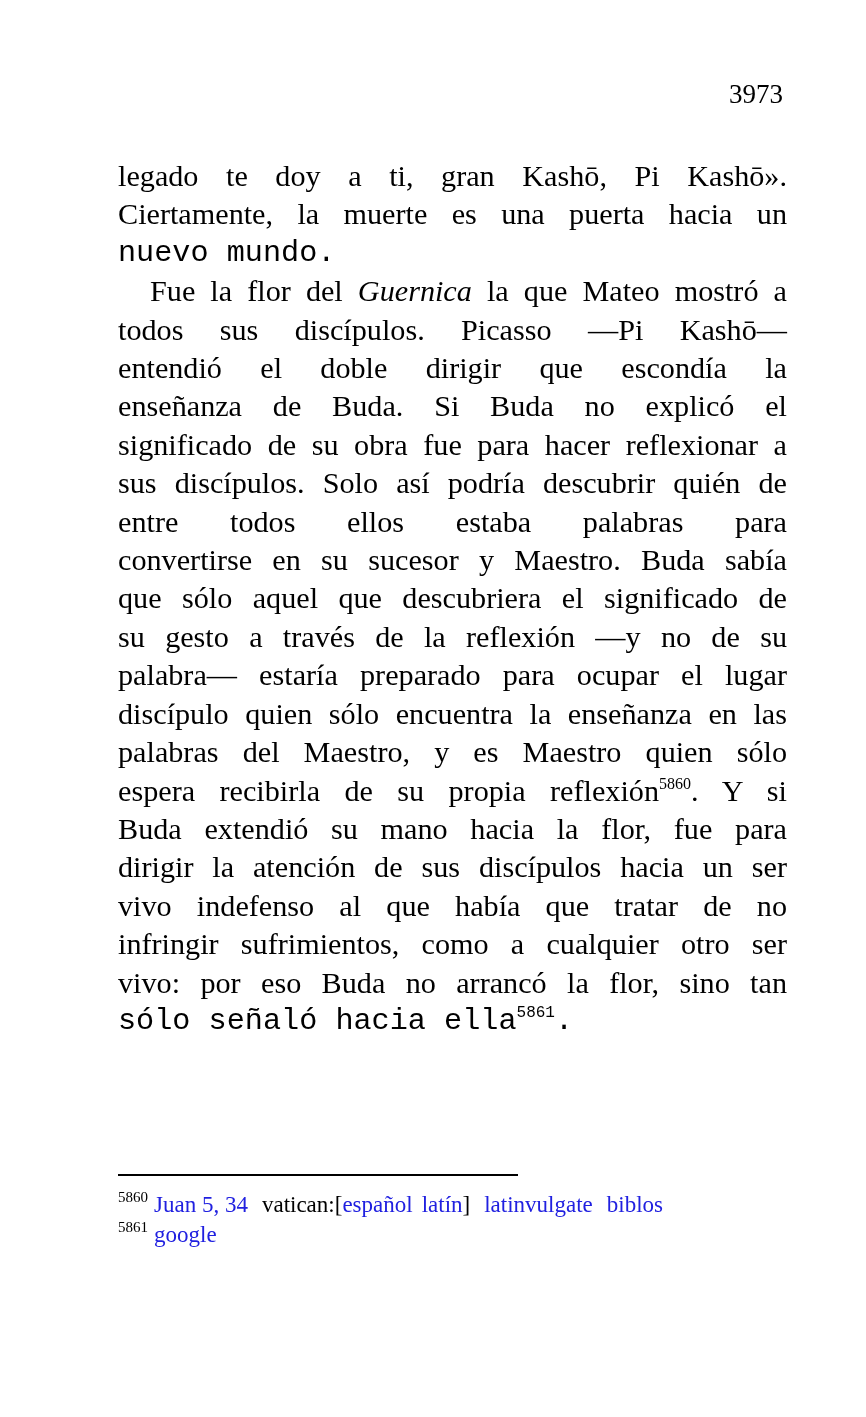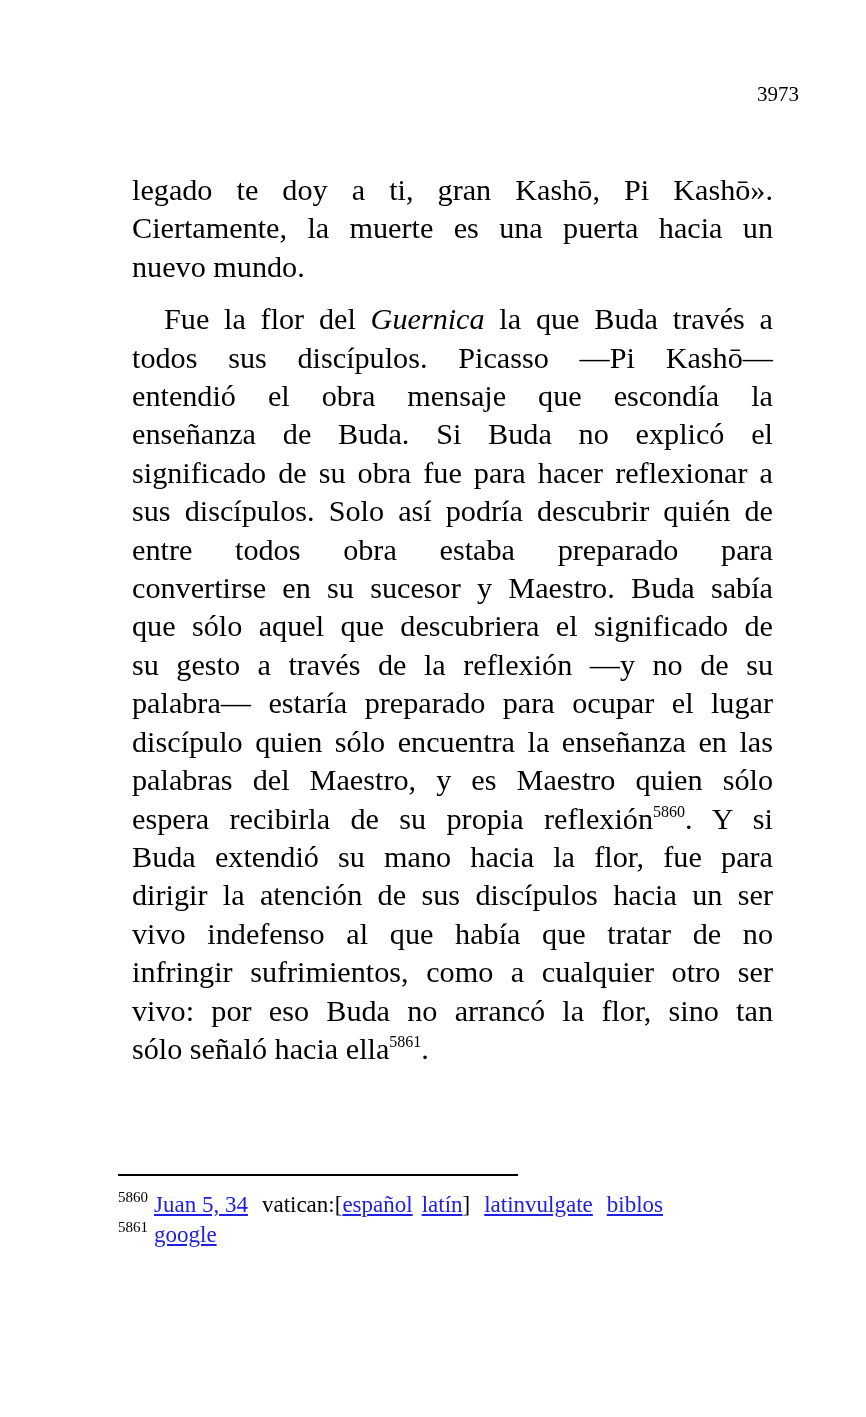--- a/index.html
+++ b/index.html
@@ -1,51 +1,51 @@
 <!DOCTYPE html>
 <html><head>
 <meta charset="utf-8">
 <style>
   html, body { margin: 0; padding: 0; background: #ffffff; }
   body { width: 866px; height: 1417px; position: relative; overflow: hidden;
          font-family: "Liberation Serif", serif; color: #000; }
-  .page-number { position: absolute; top: 76px; right: 67px; font-size: 21px; line-height: 36px; }
+  .page-number { position: absolute; top: 76px; right: 83px; font-size: 27px; line-height: 36px; }
   .body-text { position: absolute; left: 118px; top: 157px; width: 669px;
                font-size: 30.2px; line-height: 38.4px; text-align: justify; }
-  .body-text p { margin: 14px; }
+  .body-text p { margin: 0; }
   .line { display: block; text-align: justify; text-align-last: justify; white-space: nowrap; }
-  .line.last { text-align-last: left; }
+  .line.last { text-align-last: left; font-family: Liberation Mono, monospace; }
   sup.fn { font-size: 16px; vertical-align: 0; position: relative; top: -12px; line-height: 0; }
   .rule { position: absolute; left: 118px; top: 1174px; width: 400px; height: 2px; background: #000; }
   .footnotes { position: absolute; left: 118px; top: 1190px; width: 700px; font-size: 23px; line-height: 30.2px; }
   .fn-line { white-space: nowrap; display: block; height: 30.2px; }
   .fn-num { font-size: 15px; position: relative; top: -10px; margin-right: 6px; }
-  a { color: #1a0dab; color: #2020e0; text-decoration: underline; }
+  a { color: #1a0dab; color: #2020e0; }
   .gap { display: inline-block; width: 14px; }
   .gap-s { display: inline-block; width: 9px; }
 </style>
 </head>
 <body>
 
 <div class="page-number">3973</div>
 
 <div class="body-text">
   <p>
     <span class="line">legado te doy a ti, gran Kashō, Pi Kashō».</span>
     <span class="line">Ciertamente, la muerte es una puerta hacia un</span>
     <span class="line last">nuevo mundo.</span>
   </p>
   <p>
-    <span class="line" style="padding-left:32px"><span>Fue la flor del </span><i>Guernica</i><span> la que Buda través a</span></span>
+    <span class="line" style="padding-left:32px"><span>Fue la flor del </span><i>Guernica</i><span> la que Mateo mostró a</span></span>
     <span class="line">todos sus discípulos. Picasso —Pi Kashō—</span>
-    <span class="line">entendió el obra mensaje que escondía la</span>
+    <span class="line">entendió el doble dirigir que escondía la</span>
     <span class="line">enseñanza de Buda. Si Buda no explicó el</span>
     <span class="line">significado de su obra fue para hacer reflexionar a</span>
     <span class="line">sus discípulos. Solo así podría descubrir quién de</span>
-    <span class="line">entre todos obra estaba preparado para</span>
+    <span class="line">entre todos ellos estaba palabras para</span>
     <span class="line">convertirse en su sucesor y Maestro. Buda sabía</span>
     <span class="line">que sólo aquel que descubriera el significado de</span>
     <span class="line">su gesto a través de la reflexión —y no de su</span>
     <span class="line">palabra— estaría preparado para ocupar el lugar</span>
     <span class="line">discípulo quien sólo encuentra la enseñanza en las</span>
     <span class="line">palabras del Maestro, y es Maestro quien sólo</span>
     <span class="line"><span>espera recibirla de su propia reflexión</span><sup class="fn">5860</sup><span>. Y si</span></span>
     <span class="line">Buda extendió su mano hacia la flor, fue para</span>
     <span class="line">dirigir la atención de sus discípulos hacia un ser</span>
     <span class="line">vivo indefenso al que había que tratar de no</span>

